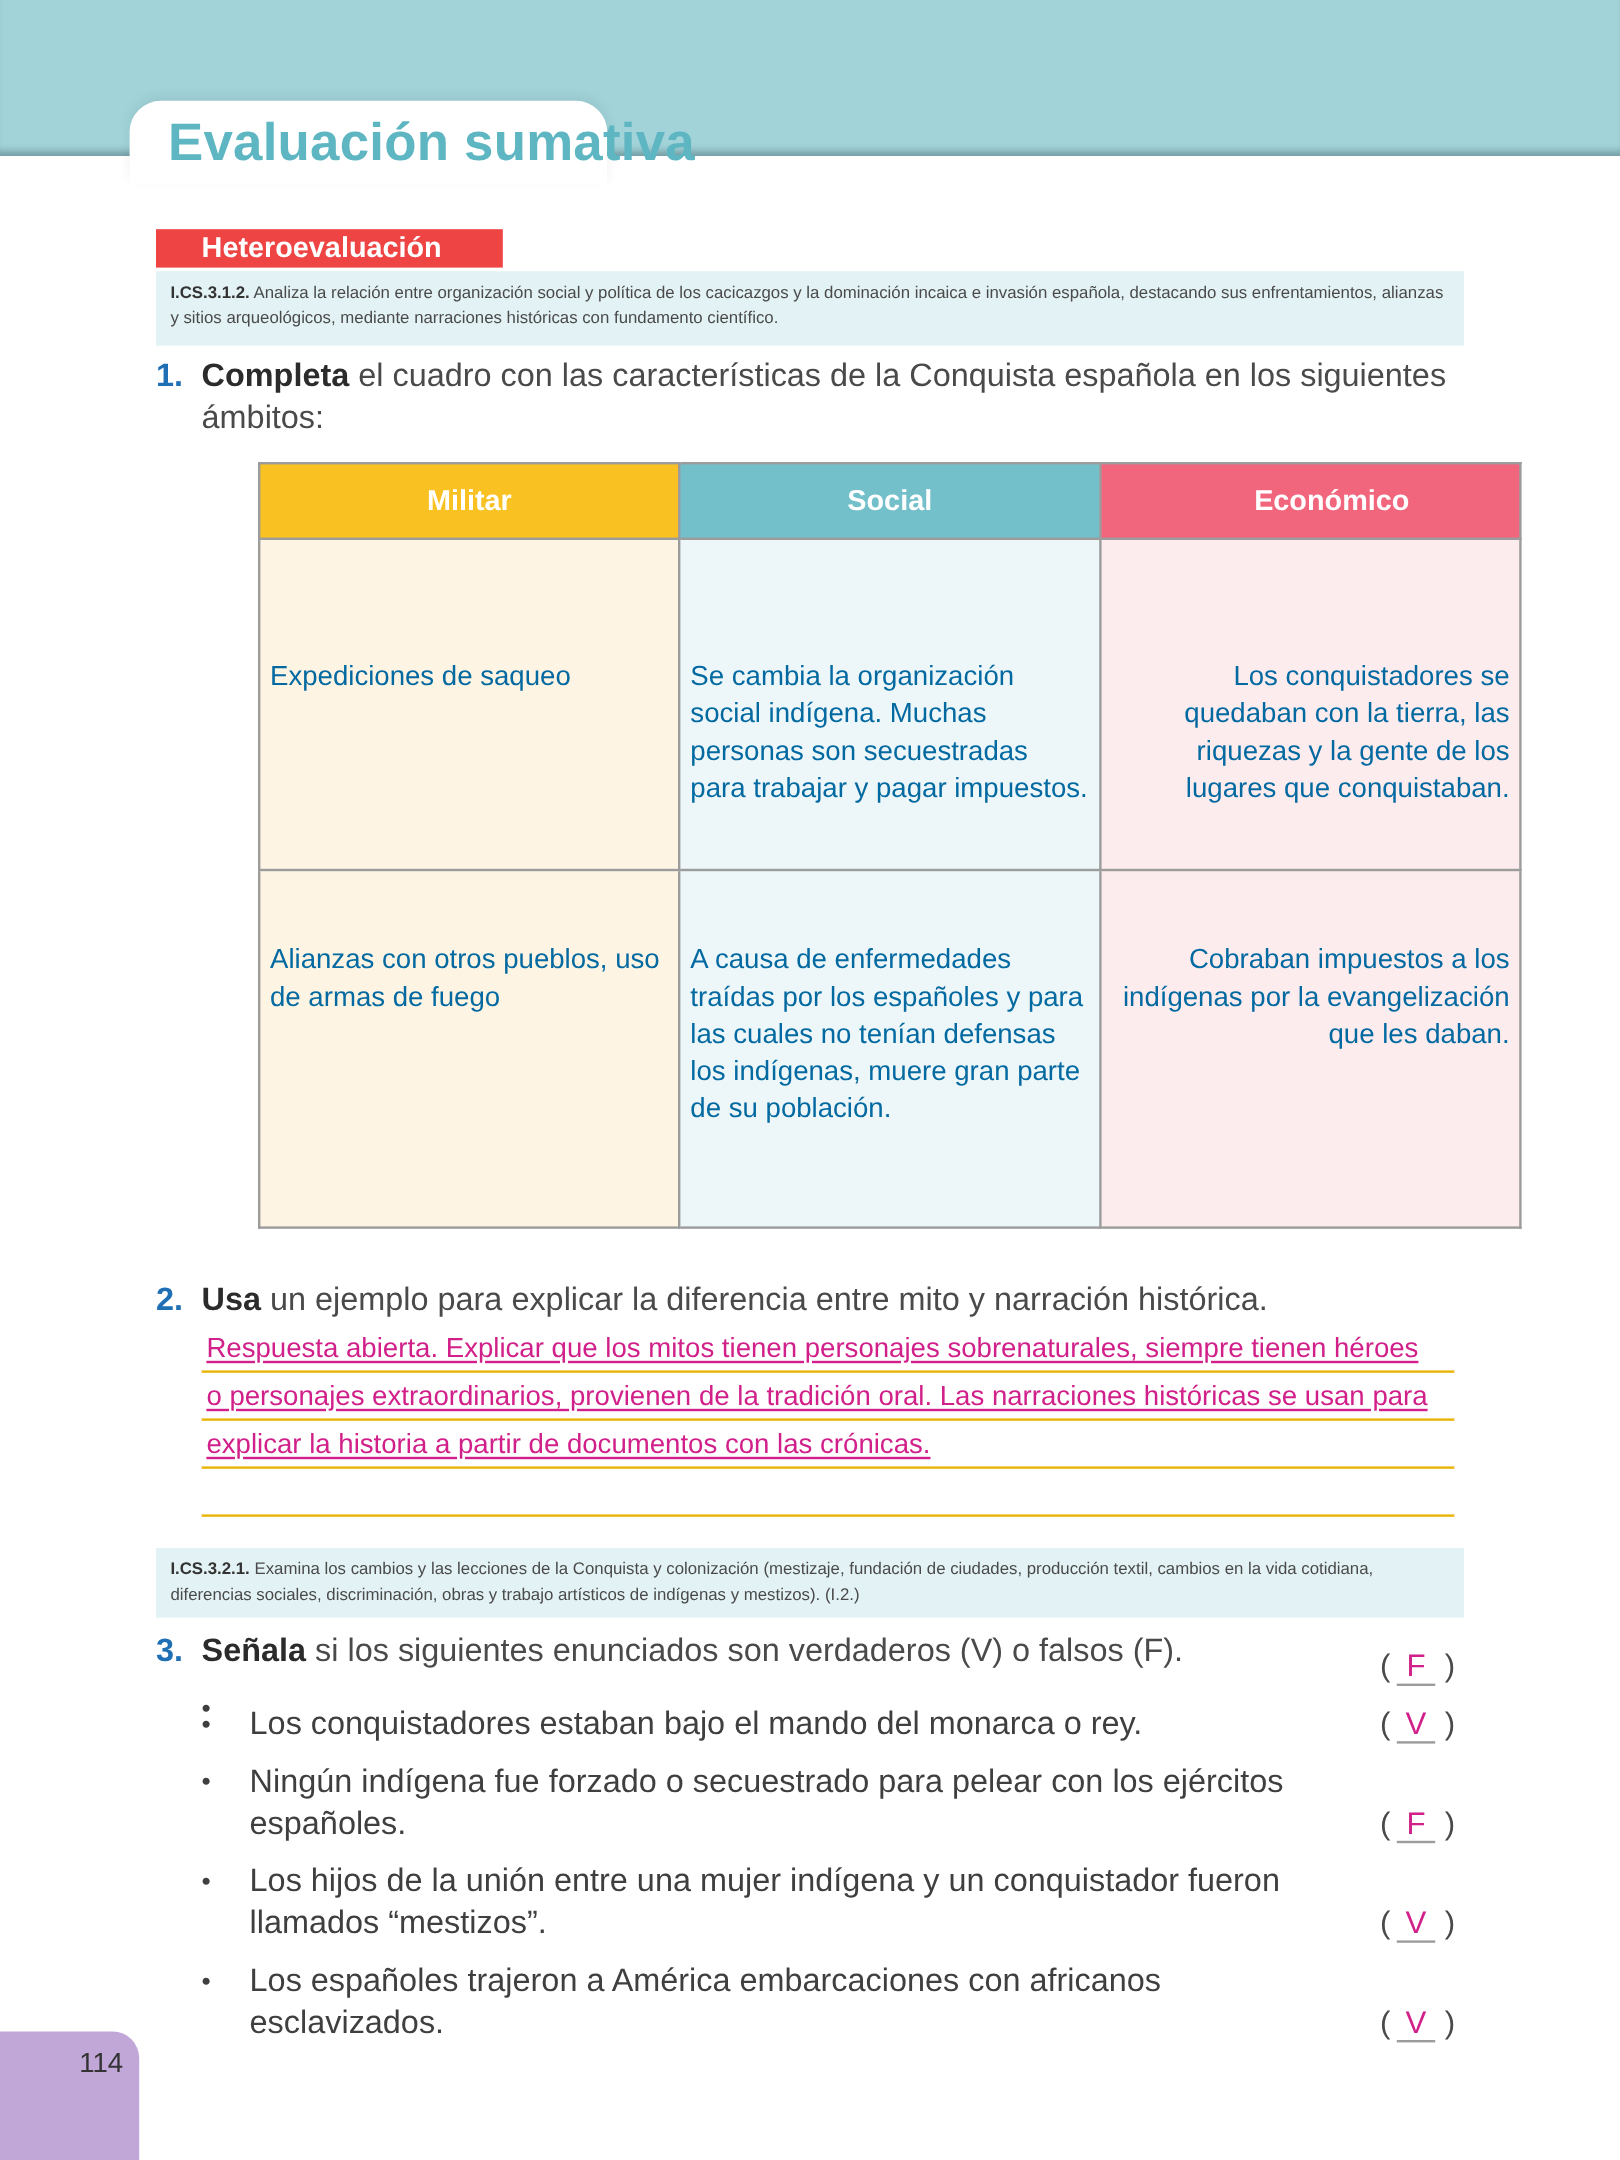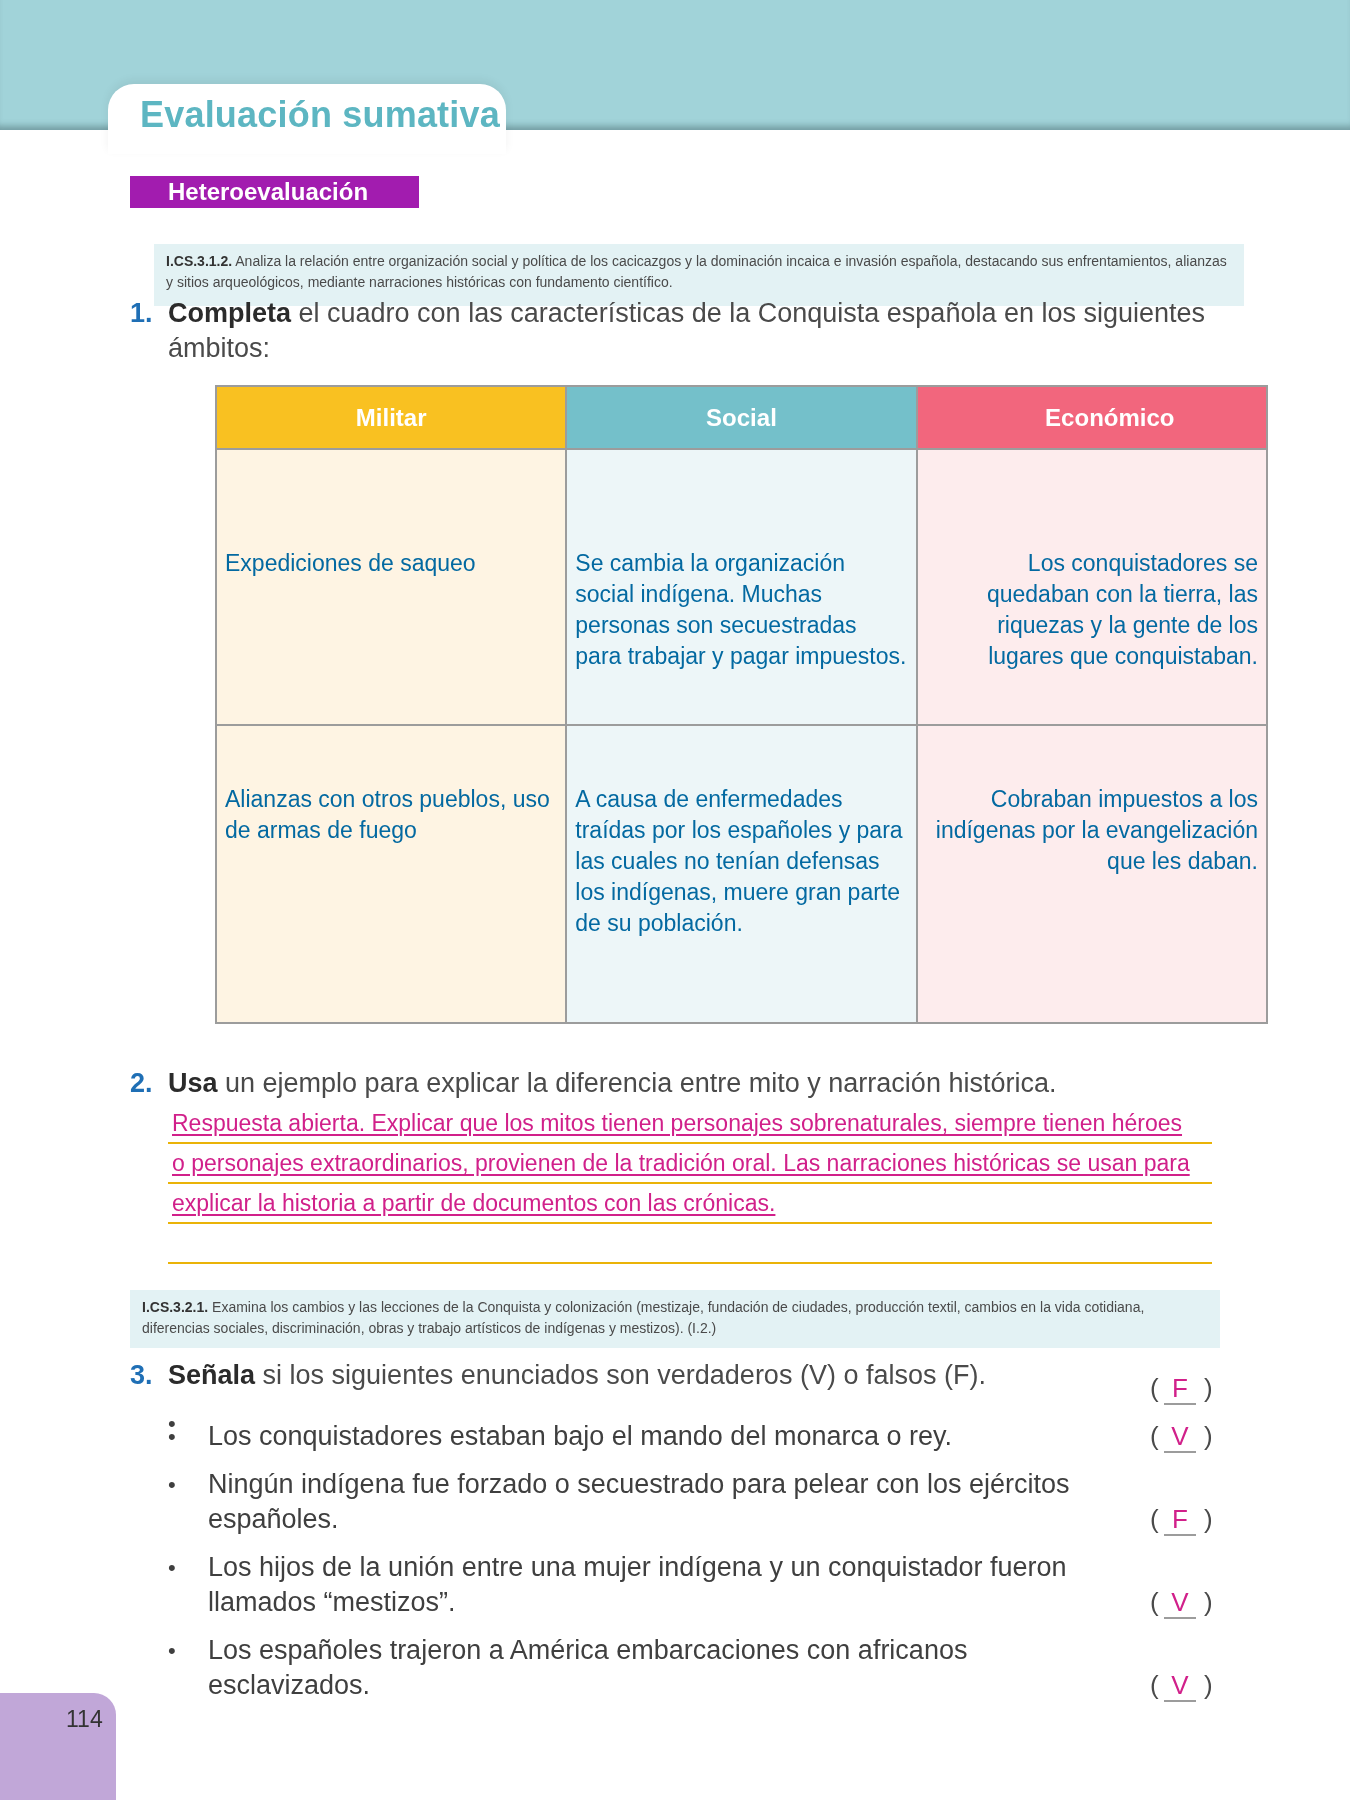--- a/index.html
+++ b/index.html
@@ -11,36 +11,36 @@
     background: #a1d3d9;
     box-shadow: inset 0 -8px 6px -4px rgba(60,90,95,0.45);
   }
   .title-tab {
     position: absolute; left: 108px; top: 84px; width: 398px; height: 70px;
     background: #ffffff; border-radius: 26px 26px 0 0;
     box-shadow: 0 -4px 10px rgba(0,0,0,0.06);
   }
   .title-text {
     position: absolute; left: 140px; top: 94px;
-    font-size: 36px; font-weight: bold; color: #5db6c2; letter-spacing: 0.2px;
+    font-size: 44px; font-weight: bold; color: #5db6c2; letter-spacing: 0.2px;
   }
 
   .hetero-banner {
-    position: absolute; left: 130px; top: 176px; width: 289px; height: 32px;
-    background: #a21caf; color: #fff; font-size: 24px; font-weight: bold;
+    position: absolute; left: 130px; top: 191px; width: 289px; height: 32px;
+    background: #ef4444; color: #fff; font-size: 24px; font-weight: bold;
     padding-left: 38px; line-height: 32px;
   }
 
   .indicator {
     position: absolute; left: 130px; width: 1090px;
     background: #e3f2f4; font-size: 14px; line-height: 21px; color: #4a4a4a;
     padding: 7px 12px 6px 12px;
   }
   .indicator .code { font-weight: bold; color: #333; }
-  .ind1 { top: 244px; height: 62px; margin-left: 24px; }
+  .ind1 { top: 226px; height: 62px; }
   .ind2 { top: 1290px; height: 58px; }
 
   .question {
     position: absolute; left: 130px; font-size: 27px; line-height: 35px; color: #4a4a4a;
   }
   .question .num { color: #1f6fb5; font-weight: bold; display: inline-block; width: 38px; }
   .question .verb { color: #2b2b2b; font-weight: bold; }
   .question .cont { padding-left: 38px; display: block; }
 
   .q1 { top: 296px; width: 1080px; }

